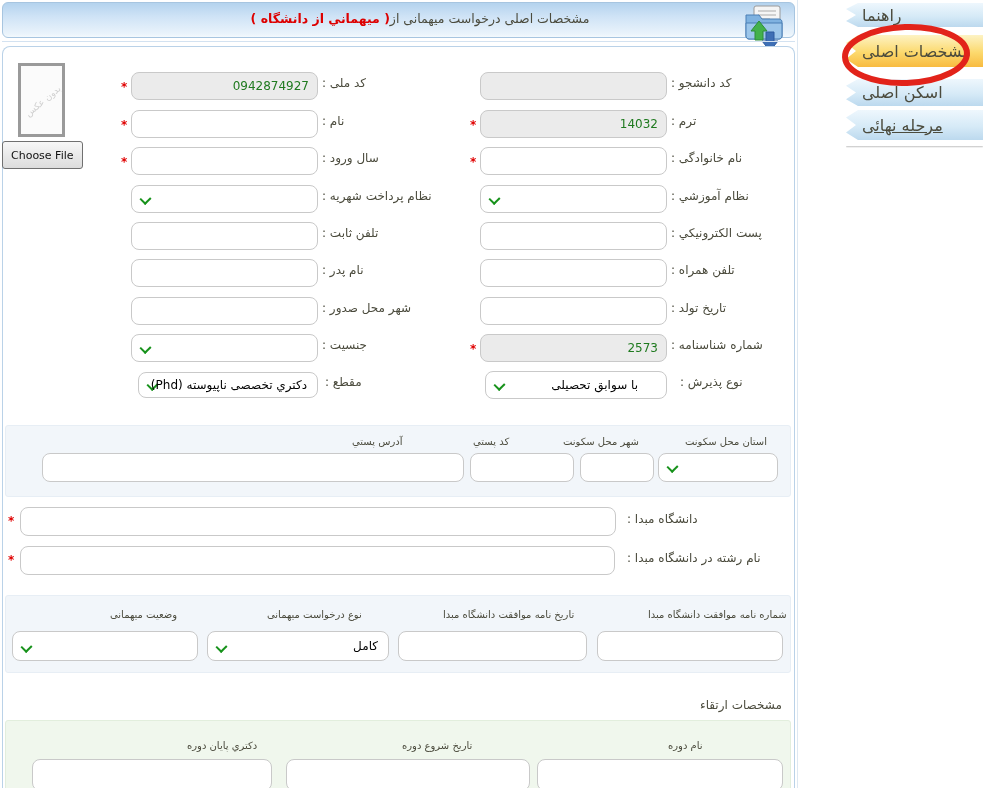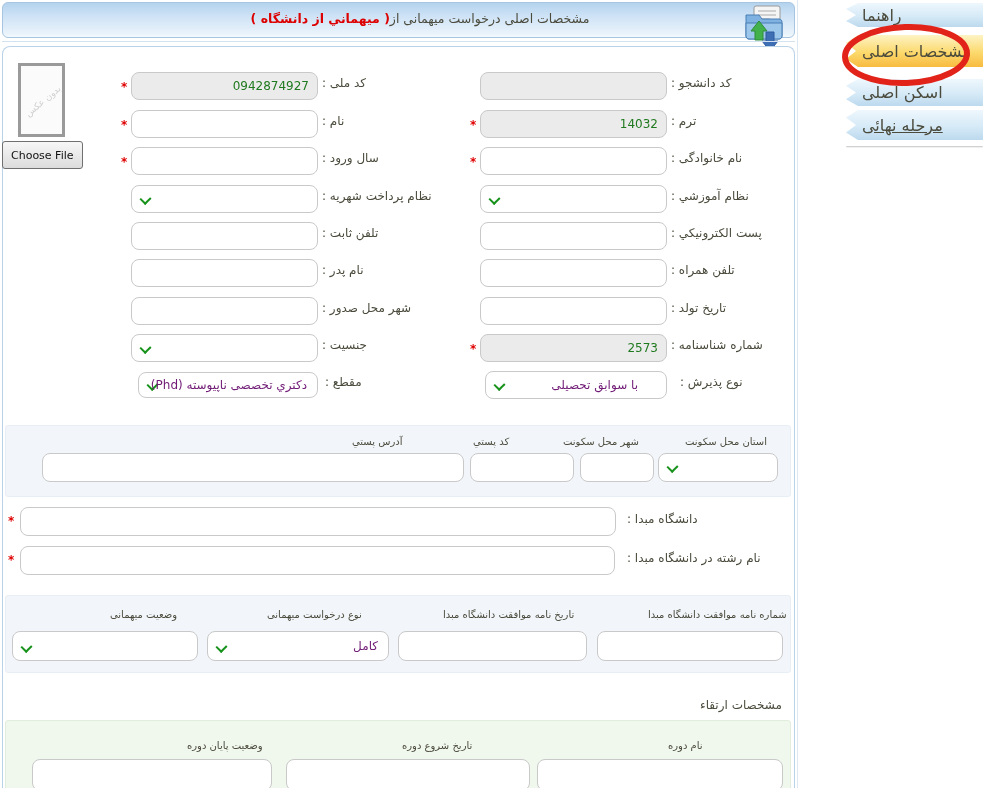--- a/index.html
+++ b/index.html
@@ -36,21 +36,21 @@
     font-family:"DejaVu Sans",sans-serif;font-size:12px;color:#1f7a1f;
     text-align:right;padding:0 8px;direction:rtl;outline:none;
   }
   .inp.gray{background:#ebebeb;}
   .sel{
     position:absolute;box-sizing:border-box;height:28px;
     background:#fff;border:1px solid #c9c9c9;border-radius:8px;
   }
   .sel .val{
     position:absolute;right:10px;top:50%;transform:translateY(-50%);
-    font-size:12px;color:#701a75;white-space:nowrap;
+    font-size:12px;color:#000000;white-space:nowrap;
   }
   .sel .chev{
     position:absolute;left:9px;top:9px;width:7px;height:6px;
     border-left:2px solid #17921b;border-bottom:2px solid #17921b;
     transform:rotate(-45deg);
   }
   .lbl{
     position:absolute;font-size:12px;color:#4b4b3d;white-space:nowrap;direction:rtl;text-align:right;
   }
   .lbl.sm{font-size:10px;}
@@ -240,16 +240,16 @@
   </div>
 <div class="sel" style="left:12px;top:631px;width:186px;height:30px;">
     <span class="chev" style="top:11px;"></span>
     <span class="val"></span>
   </div>
 
 <div class="lbl" style="left:700px;top:698px;">مشخصات ارتقاء</div>
 <div class="sec-green" style="top:720px;height:80px;"></div>
 <div class="lbl sm" style="left:668px;top:740px;">نام دوره</div>
 <div class="lbl sm" style="left:402px;top:740px;">تاریخ شروع دوره</div>
-<div class="lbl sm" style="left:187px;top:740px;">وضعیت پایان دوره</div>
+<div class="lbl sm" style="left:187px;top:740px;">دکتري پایان دوره</div>
 <input class="inp" style="left: 537px; top: 759px; width: 246px; height: 32px;">
 <input class="inp" style="left: 286px; top: 759px; width: 244px; height: 32px;">
 <input class="inp" style="left: 32px; top: 759px; width: 240px; height: 32px;">
 
 </body></html>

